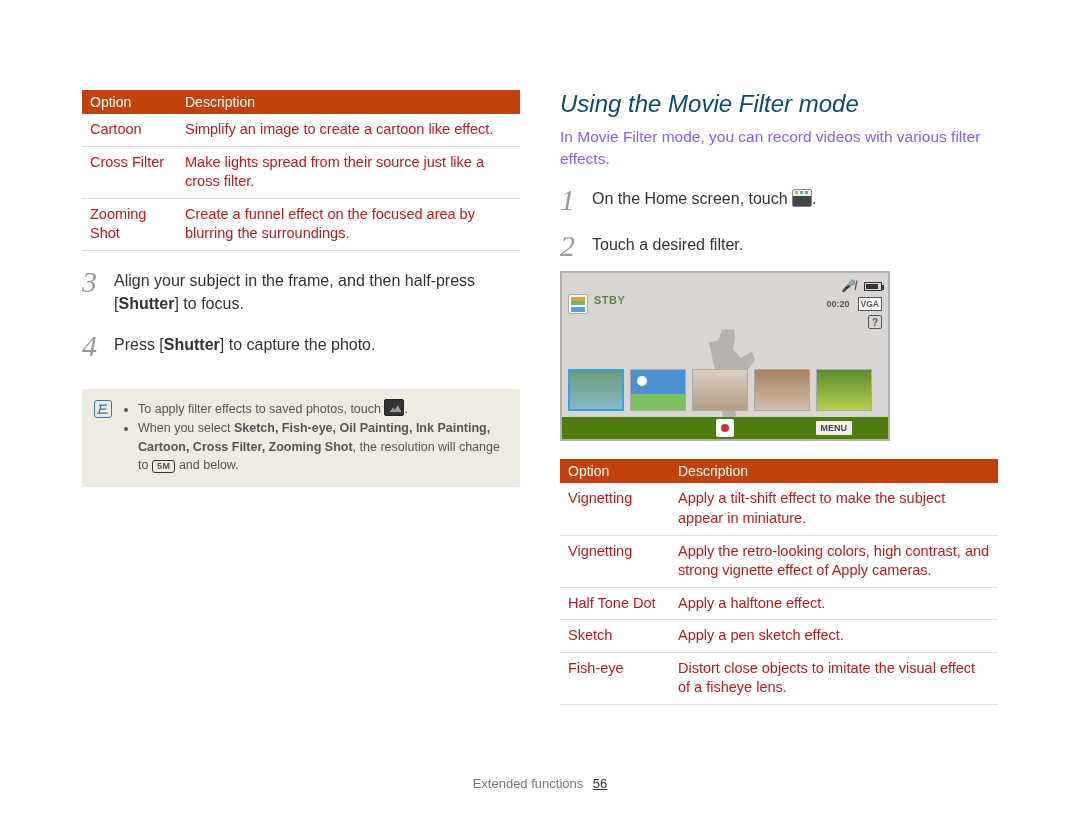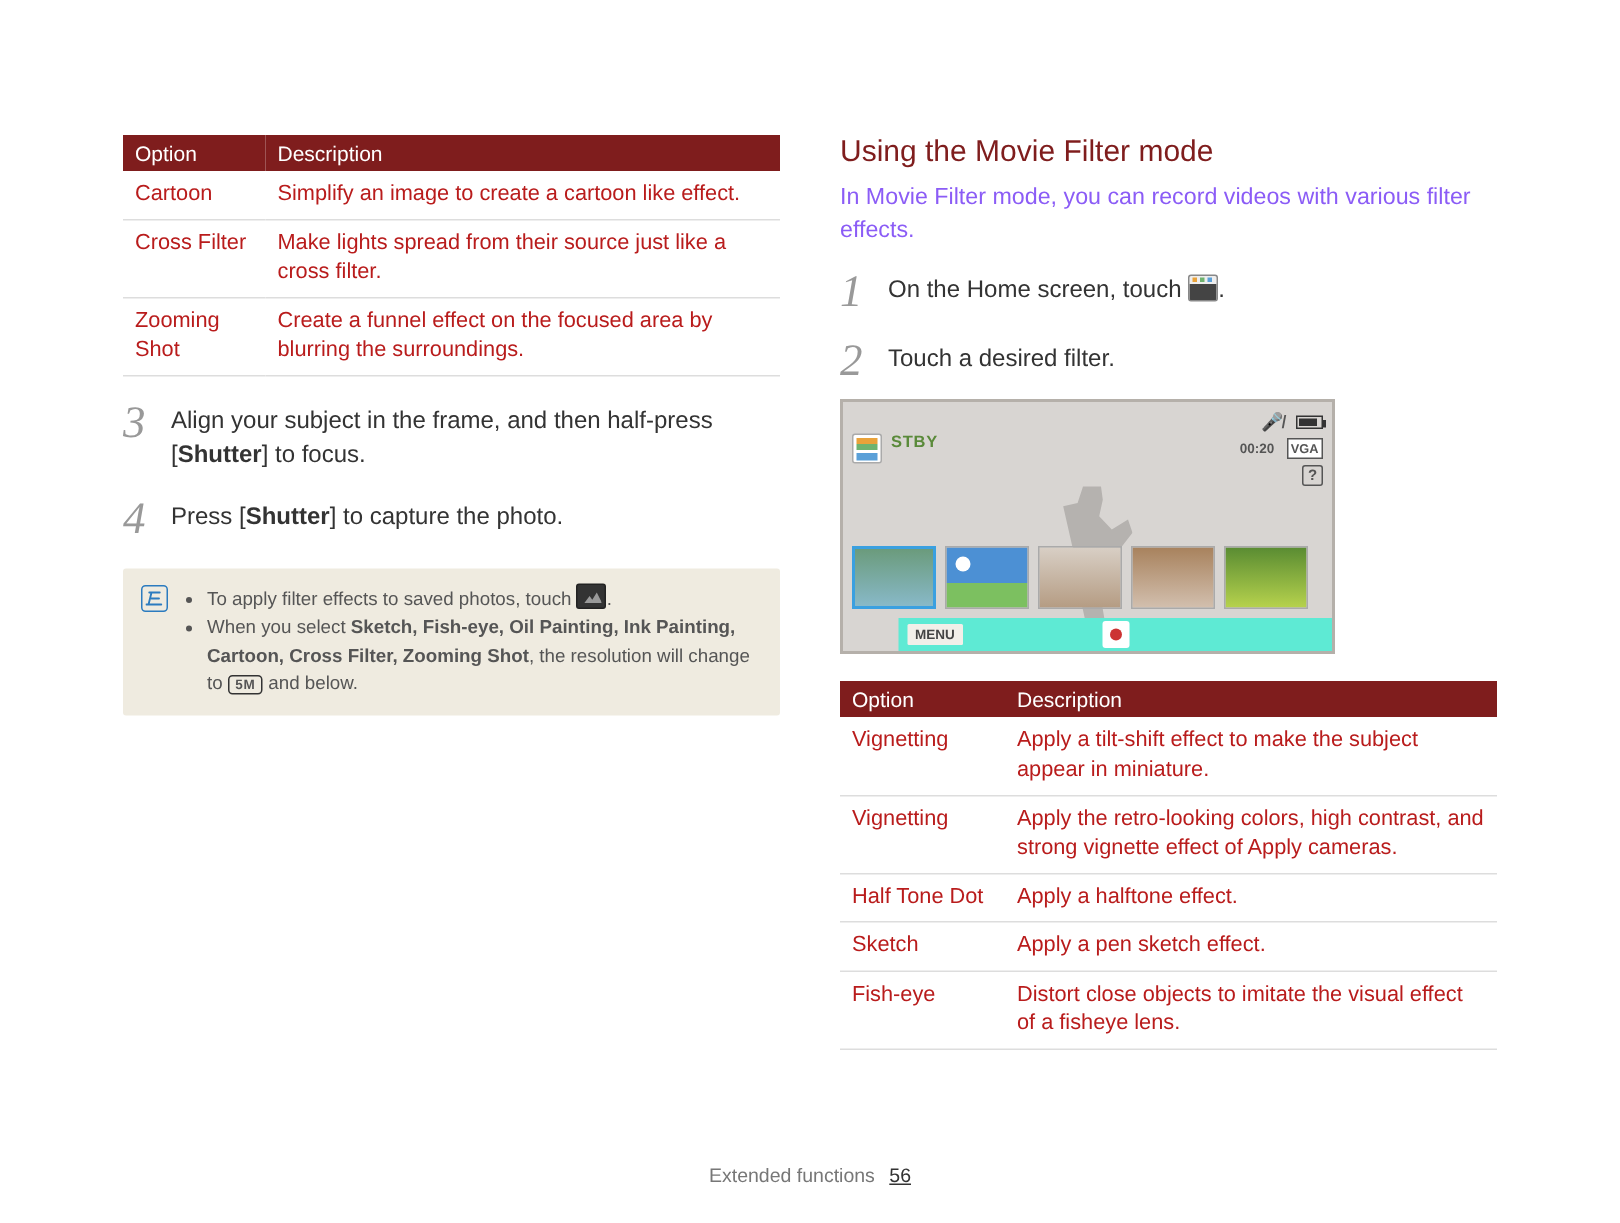--- a/index.html
+++ b/index.html
@@ -33,21 +33,21 @@
     flex: 1 1 0;
     min-width: 0;
   }
   
   table.opt {
     width: 100%;
     border-collapse: collapse;
     font-size: 14.5px;
   }
   table.opt th {
-    background: #7f1d1d;
+    background: #c2410c;
     color: #fff;
     text-align: left;
     font-weight: 400;
     padding: 4px 8px;
     font-size: 14px;
   }
   table.opt td {
     padding: 6px 8px;
     border-bottom: 1px solid #ddd;
     vertical-align: top;
@@ -70,21 +70,21 @@
     font-style: italic;
     color: #999;
     font-family: Georgia, serif;
     line-height: 1;
     min-width: 22px;
   }
   .stepbody { flex: 1; padding-top: 2px; }
   .stepbody b { font-weight: 700; }
   
   .note {
-    margin-top: 18px;
+    margin-top: 28px;
     background: #efebe0;
     border-radius: 2px;
     padding: 10px 12px 12px 12px;
     display: flex;
     gap: 10px;
     align-items: flex-start;
     font-size: 12.5px;
     line-height: 1.5;
     color: #555;
   }
@@ -113,24 +113,25 @@
     height: 13px;
     padding: 0 4px;
     font-size: 9px;
     font-weight: 700;
     letter-spacing: 0.5px;
     vertical-align: middle;
     line-height: 1;
   }
   
   .h2 {
-    color: #7f1d1d;
-    font-size: 20px;
+    color: #0c4a6e;
+    font-size: 24px;
     font-weight: 400;
     margin-bottom: 8px;
+    font-style: italic;
   }
   .intro {
     font-size: 15.5px;
     line-height: 1.4;
     color: #8b5cf6;
   }
   .app-icon {
     display: inline-block;
     width: 20px;
     height: 18px;
@@ -283,26 +284,25 @@
   .t1 { background: linear-gradient(#6b9b7c, #88b9c8); }
   .t2 { background: linear-gradient(#4c90d4 60%, #7cc060 60%); position: relative; }
   .t2::after { content:""; position:absolute; left:6px; top:6px; width:10px; height:10px; background:#fff; border-radius:50%; }
   .t3 { background: linear-gradient(#d8cfc5, #b59c83); }
   .t4 { background: linear-gradient(#a8825d, #d2bfae); }
   .t5 { background: linear-gradient(#5a8c32, #b6d24d); }
   .bottombar {
     position: absolute;
     left: 0; right: 0; bottom: 0;
     height: 22px;
-    background: #5eead4;
-    display: flex;
-    align-items: center;
-    justify-content: flex-start;
+    background: #4d7c0f;
+    display: flex;
+    align-items: center;
+    justify-content: flex-end;
     padding: 0 6px;
-    margin-left: 37px;
   }
   .menu-btn {
     background: #f2efe9;
     color: #444;
     font-size: 9px;
     font-weight: 700;
     padding: 2px 5px;
     border-radius: 1px;
   }
   .start-btn {

